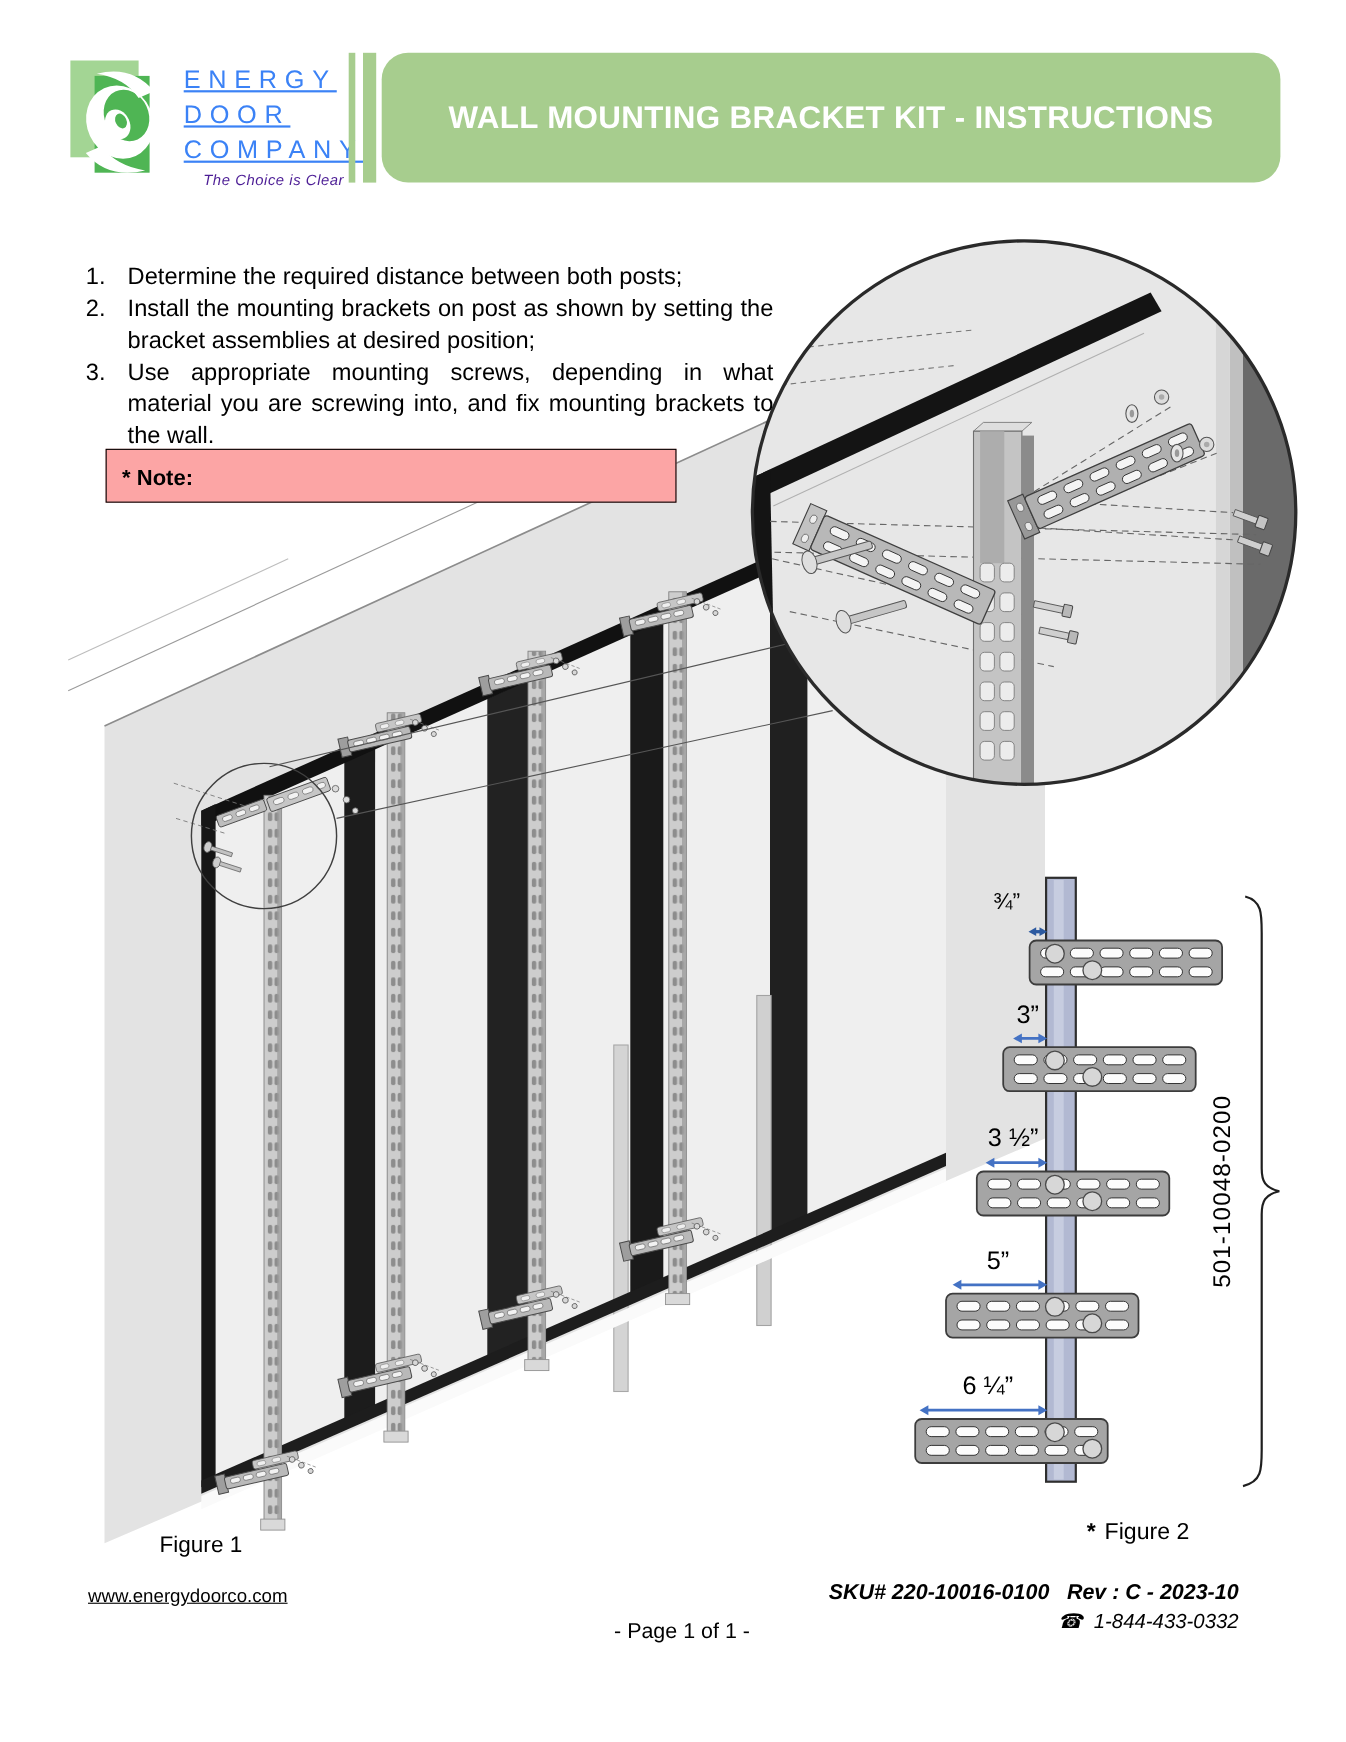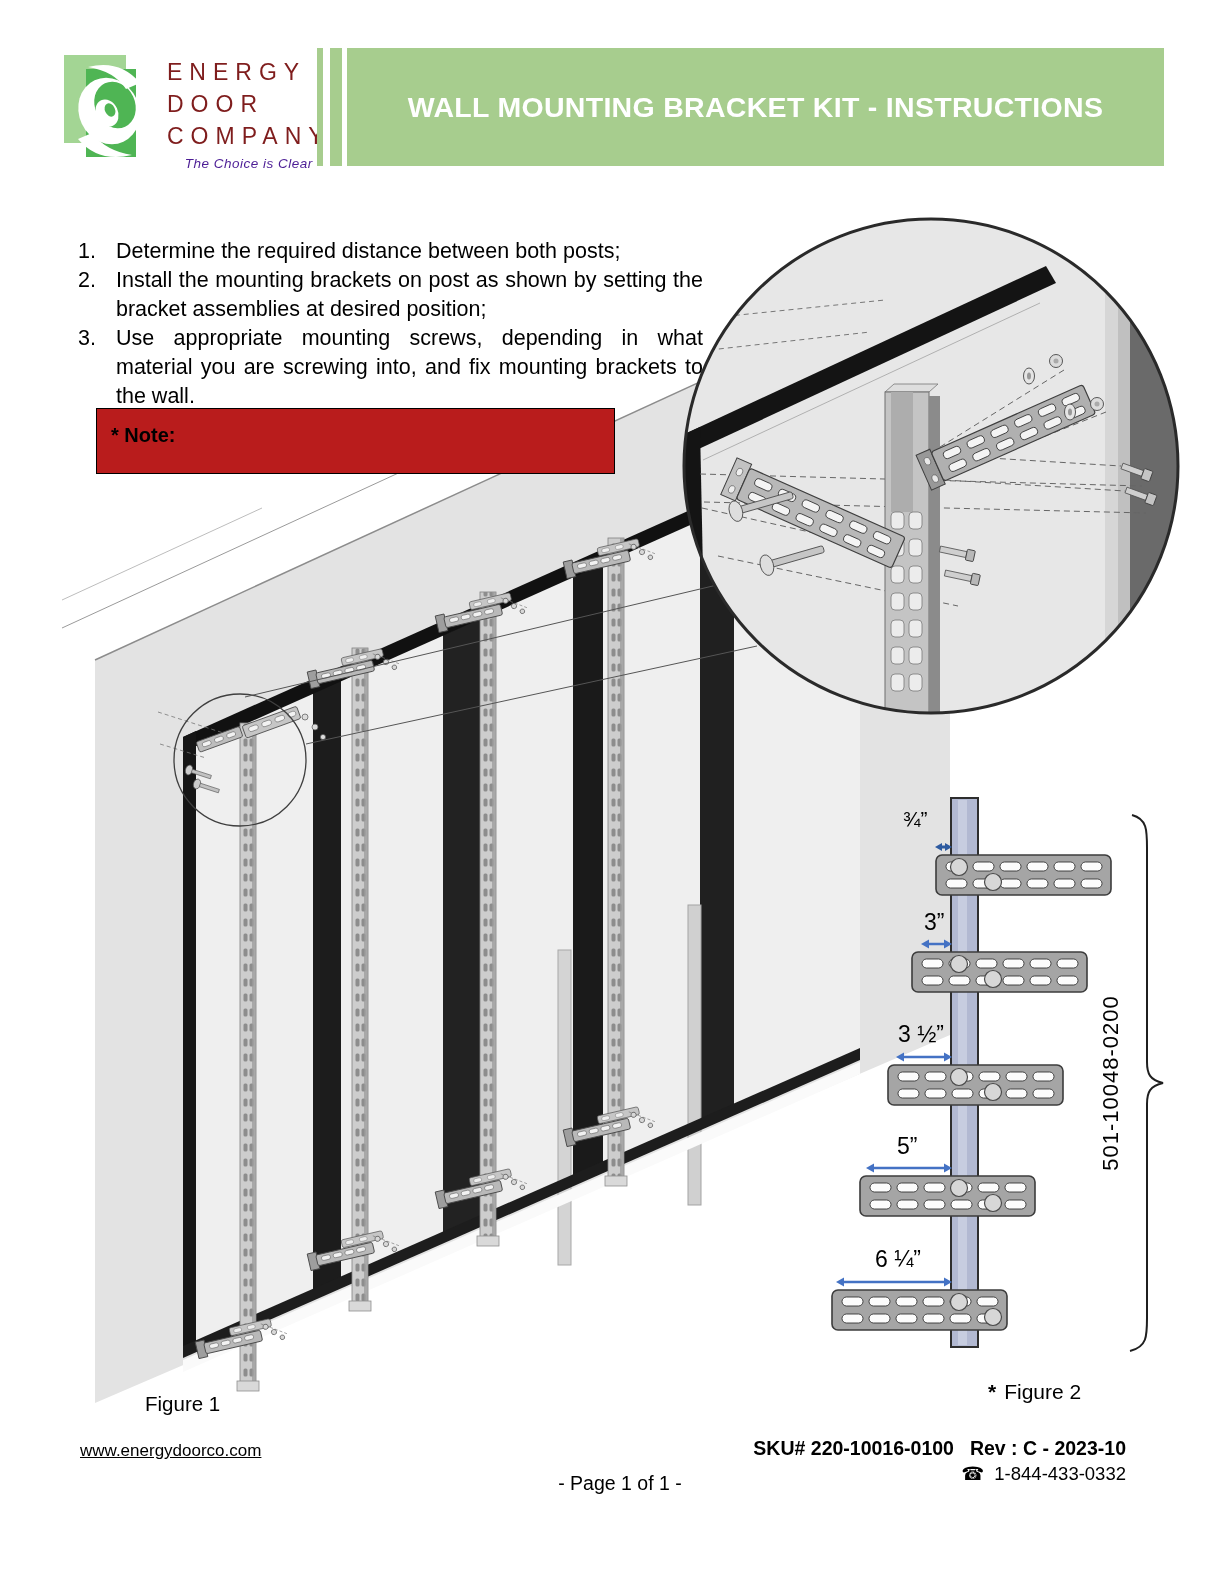--- a/index.html
+++ b/index.html
@@ -7,52 +7,52 @@
     width:1224px;height:1584px;position:relative;background:#ffffff;
     font-family:"Liberation Sans",sans-serif;color:#000;
   }
   .abs{position:absolute;}
   .layer{z-index:2;}
   #art{position:absolute;left:0;top:0;z-index:1;}
   svg text{font-family:"Liberation Sans",sans-serif;}
 
   
   .brand{left:167px;top:56px;}
-  .brand-line{font-size:23px;letter-spacing:7px;color:#7f1d1d;line-height:32px;font-weight:500;}
+  .brand-line{font-size:23px;letter-spacing:7px;color:#3b82f6;line-height:32px;font-weight:500;text-decoration:underline;}
   .tagline{font-size:13.5px;font-style:italic;color:#4c1d95;letter-spacing:.5px;margin-top:4px;text-align:center;}
   .stripe{top:48px;height:118px;background:#a7cd8e;}
   .stripe.s1{left:317px;width:6px;}
   .stripe.s2{left:330px;width:12px;}
   .banner{
     left:347px;top:48px;width:817px;height:118px;background:#a7cd8e;
-    display:flex;align-items:center;justify-content:center;
+    display:flex;align-items:center;justify-content:center;border-radius:24px;
   }
   .banner-title{color:#fff;font-weight:bold;font-size:28.5px;letter-spacing:.3px;white-space:nowrap;}
 
   
   .instructions{left:78px;top:237px;width:626px;}
   .instr-row{display:flex;font-size:21.5px;line-height:29px;}
   .instr-num{width:38px;flex:none;}
   .instr-text{width:587px;text-align:justify;}
 
   
   .note-box{
-    left:96px;top:408px;width:489px;border:1.6px solid #000;background:#b91c1c;
-    padding:13px 14px 24px 14px;display:flex;align-items:flex-end;
+    left:96px;top:408px;width:489px;border:1.6px solid #000;background:#fca5a5;
+    padding:13px 14px 7px 14px;display:flex;align-items:flex-end;
   }
   .note-label{font-weight:bold;font-size:20px;white-space:nowrap;margin-right:9px;line-height:27px;}
   .note-text{font-style:italic;font-size:20px;line-height:27px;width:402px;}
 
   
   .f-left{left:80px;top:1437px;}
   .f-company{font-weight:bold;font-size:19.5px;}
   .f-address{font-size:17px;margin-top:6px;}
   .f-web{font-size:17px;text-decoration:underline;margin-top:4px;color:#000;display:inline-block;}
   .f-center{left:505px;top:1472px;width:230px;text-align:center;font-size:19.5px;}
-  .f-right{right:98px;top:1437px;text-align:right;}
+  .f-right{right:98px;top:1437px;text-align:right;font-style:italic;}
   .f-skuline{font-weight:bold;font-size:19.5px;}
   .f-skuline .rev{margin-left:16px;}
   .f-spare{font-size:18.5px;margin-top:5px;}
   .f-phone{font-size:18.5px;margin-top:3px;}
   .f-phone .glyph{margin-right:10px;}
 </style>
 </head>
 <body>
 
 <svg id="art" width="1224" height="1584" viewBox="0 0 1224 1584">

